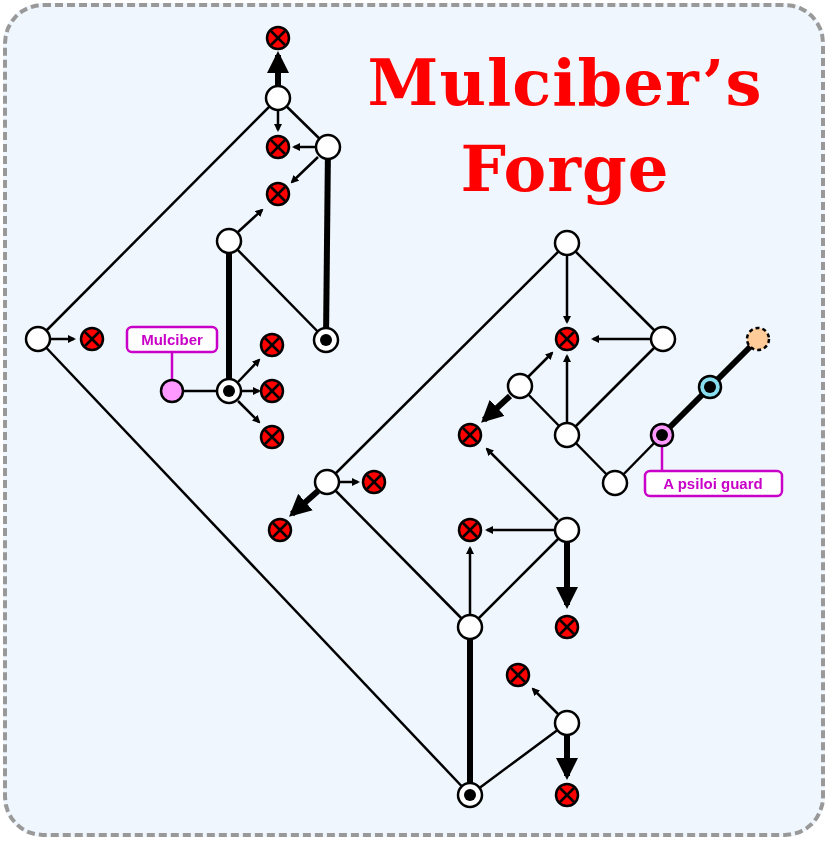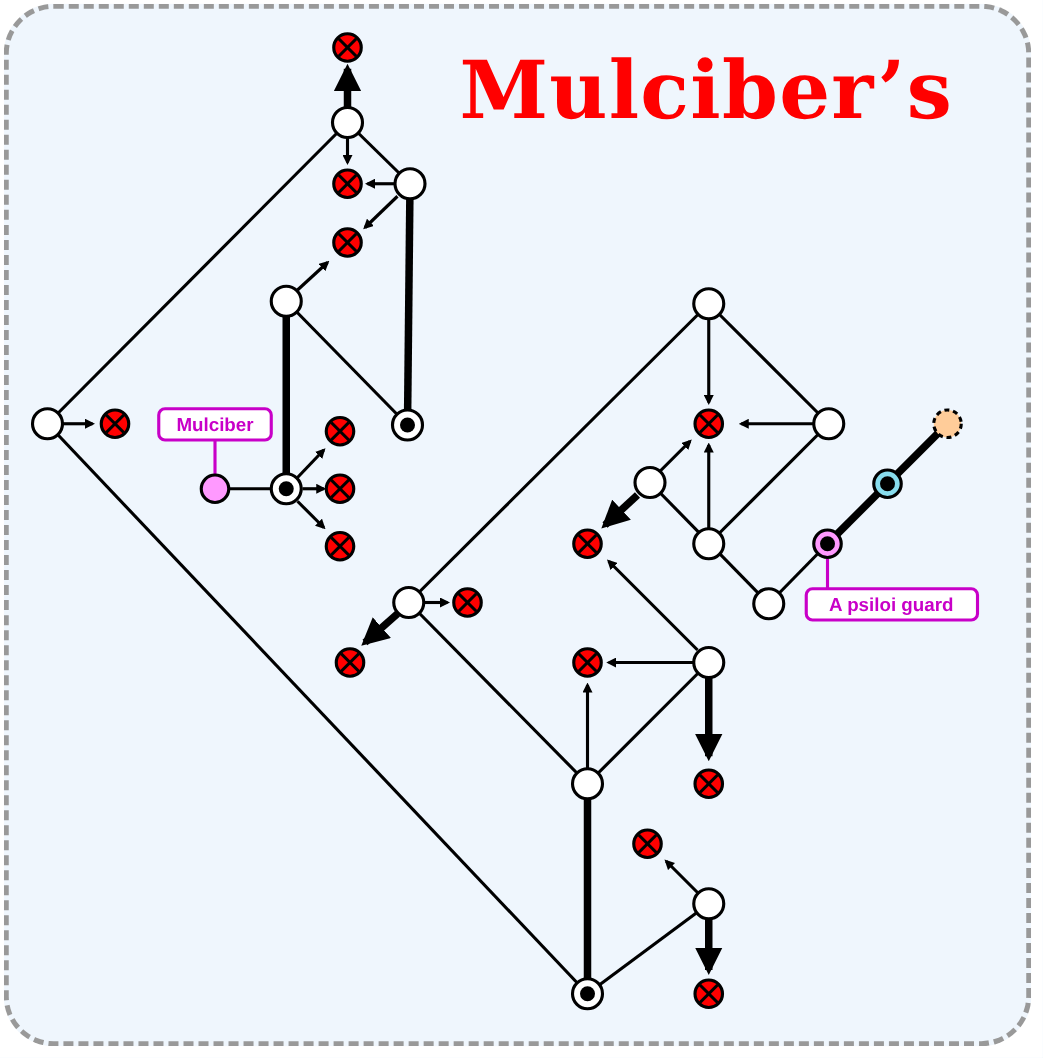--- a/index.html
+++ b/index.html
@@ -1,27 +1,28 @@
 <!DOCTYPE html>
 <html><head>
 <meta charset="utf-8">
 <style>
   html,body{margin:0;padding:0;background:#ffffff;}
   body{width:834px;height:846px;position:relative;overflow:hidden;}
   #frame{position:absolute;left:3px;top:3px;width:822px;height:834px;border:4px dashed #999;border-radius:40px;background:#eff6fd;box-sizing:border-box;}
-  #title{position:absolute;left:340px;top:30px;width:450px;text-align:center;color:#ff0000;font-family:"DejaVu Serif",serif;font-weight:bold;font-size:64px;line-height:86px;letter-spacing:1px;}
+  #title{position:absolute;left:340px;top:40px;width:450px;text-align:center;color:#ff0000;font-family:"DejaVu Serif",serif;font-weight:bold;font-size:64px;line-height:86px;letter-spacing:1px;}
   svg{position:absolute;left:0;top:0;}
   .lbl{font-family:"Liberation Sans",sans-serif;font-weight:bold;font-size:15px;fill:#c800c8;}
 </style>
 </head>
 <body>
 
 <div id="frame"></div>
 <div id="title">
   <div>Mulciber’s</div>
+  <div>Forge</div>
 </div>
 
 <svg width="834" height="846">
   <defs>
     <marker id="ah" markerWidth="8" markerHeight="8" refX="6" refY="4" orient="auto" markerUnits="userSpaceOnUse">
       <path d="M0,0 L8,4 L0,8 Z" fill="#000"></path>
     </marker>
     <marker id="ahb" markerWidth="22" markerHeight="22" refX="18" refY="11" orient="auto" markerUnits="userSpaceOnUse">
       <path d="M0,0 L22,11 L0,22 Z" fill="#000"></path>
     </marker>

